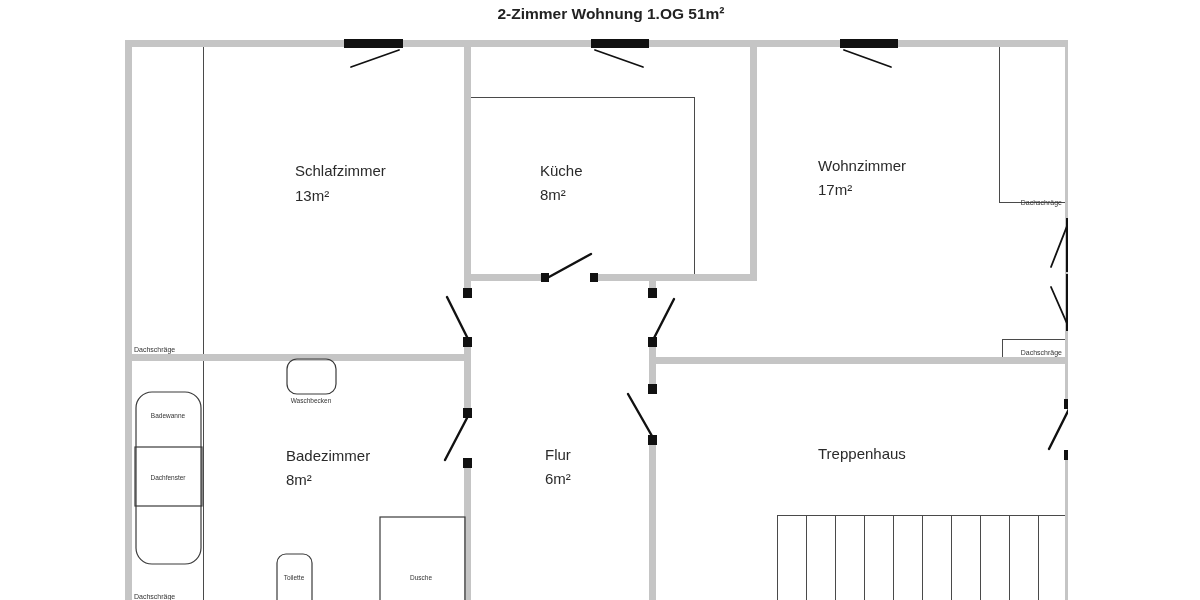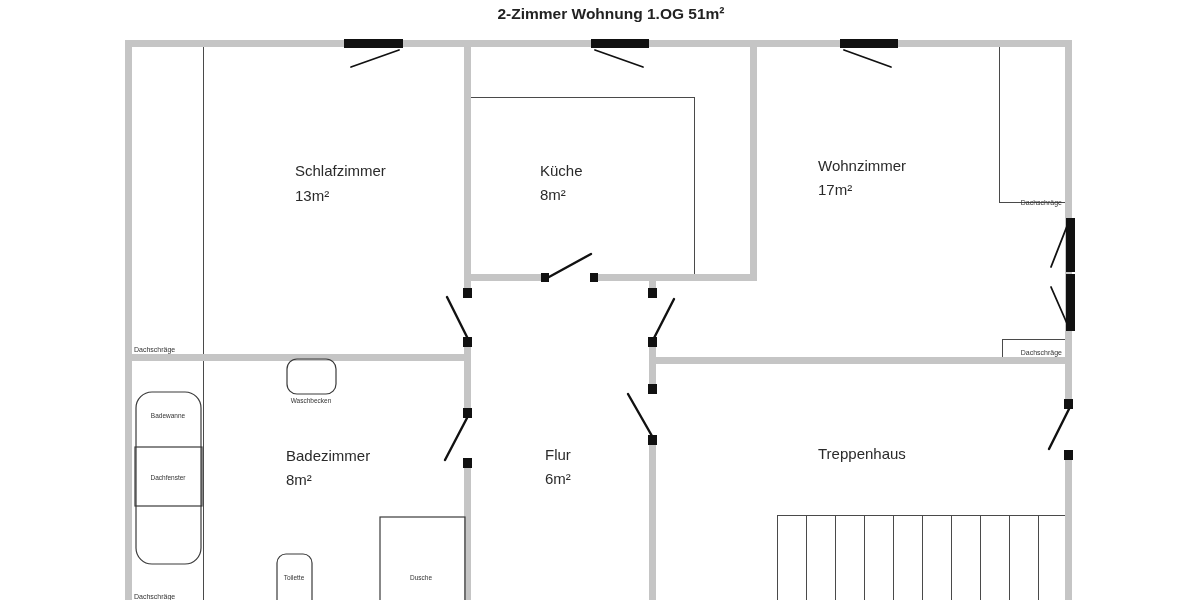--- a/index.html
+++ b/index.html
@@ -2,21 +2,21 @@
 <html><head>
 <meta charset="utf-8">
 <style>
   :root{
     --wall:#c5c5c5;
     --thin:#4a4a4a;
     --blk:#111111;
     --txt:#2a2a2a;
   }
   html,body{margin:0;padding:0;background:#ffffff;}
-  .page{position:relative;width:1200px;height:600px;background:#ffffff;overflow:hidden;
+  .page{position:relative;width:1068px;height:600px;background:#ffffff;overflow:hidden;
         font-family:"Liberation Sans", sans-serif;}
   svg{position:absolute;left:0;top:0;}
   .wall{fill:var(--wall);}
   .jamb{fill:var(--blk);}
   .bar{fill:var(--blk);}
   .thinline{stroke:var(--thin);stroke-width:1;fill:none;}
   .leaf{stroke:var(--blk);stroke-width:2.4;fill:none;stroke-linecap:round;}
   .wleaf{stroke:var(--blk);stroke-width:1.8;fill:none;stroke-linecap:round;}
   .fixture{stroke:#3a3a3a;stroke-width:1.2;fill:none;}
   .room-name{font-size:15px;fill:var(--txt);}

